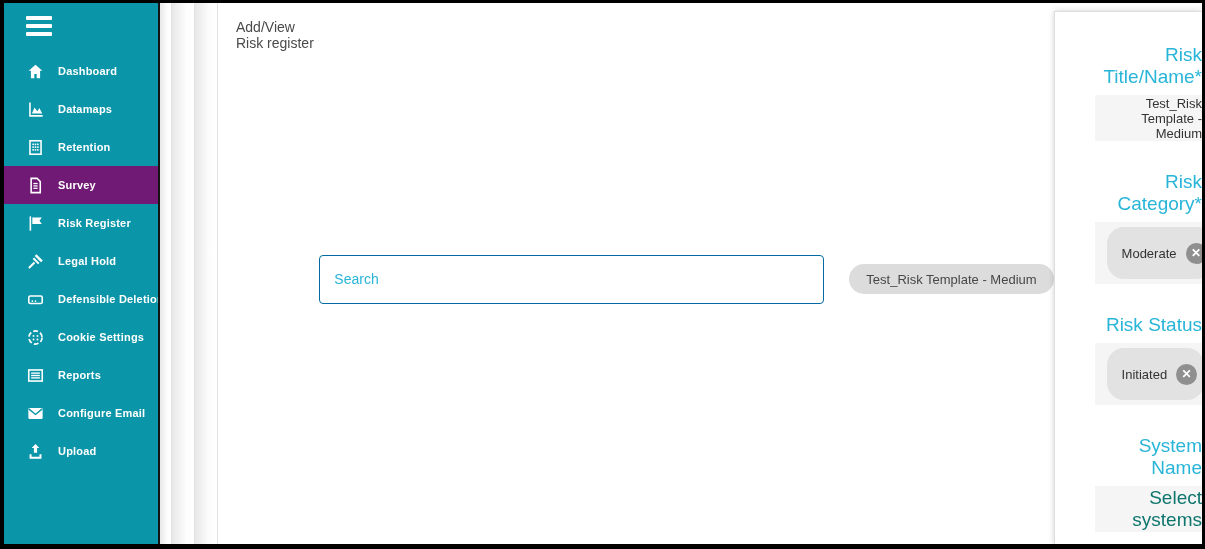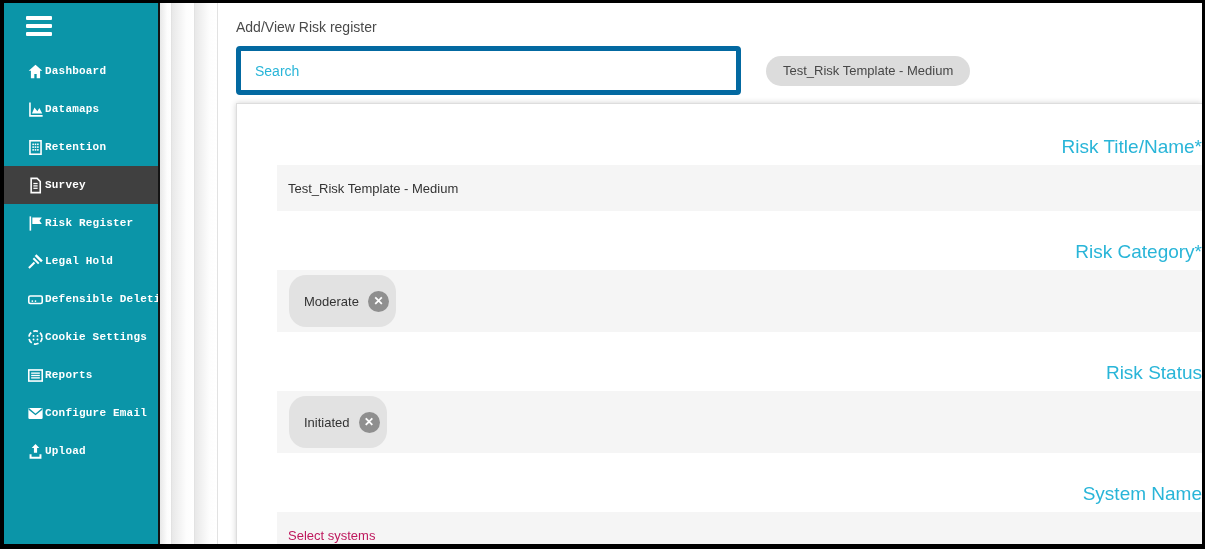--- a/index.html
+++ b/index.html
@@ -20,50 +20,50 @@
     background: #0b95a8; color: #fff;
     display: flex; flex-direction: column;
   }
   .hamburger { padding: 13px 0 0 22px; cursor: pointer; }
   .hamburger .bar { width: 26px; height: 4px; background: #fff; border-radius: 1px; margin-bottom: 4px; }
   .nav { margin-top: 12px; display: flex; flex-direction: column; }
   .nav-item {
     height: 38px; display: flex; align-items: center;
     padding-left: 22px; cursor: pointer;
   }
-  .nav-item.active { background: #404040; }
+  .nav-item.active { background: #701a75; }
   .nav-item .icn { width: 19px; height: 19px; flex: 0 0 19px; display: flex; align-items: center; justify-content: center; }
   .nav-item .icn svg { width: 19px; height: 19px; display: block; }
-  .nav-item .lbl { font-size: 11px; font-weight: 700; letter-spacing: .2px; white-space: nowrap; font-family: Liberation Mono, monospace; }
+  .nav-item .lbl { margin-left: 13px; font-size: 11px; font-weight: 700; letter-spacing: .2px; white-space: nowrap; }
 
   .side-edge { width: 2px; flex: 0 0 2px; background: #141414; height: 100%; }
 
   
   .grooves { display: flex; height: 100%; }
   .groove {
     height: 100%;
     background: linear-gradient(to right, #e8e8e8 0%, #fdfdfd 65%, #ffffff 100%);
     border-right: 1px solid #e2e2e2;
   }
   .groove.g1 { width: 12px; }
   .groove.g2 { width: 23px; }
   .groove.g3 { width: 23px; }
 
   
   .main {
     flex: 1 1 auto; height: 100%; background: #fff;
-    padding-left: 18px; display: flex; flex-direction: column;
+    padding-left: 18px; display: flex; flex-direction: row;
     overflow: hidden; min-width: 0;
   }
   .page-title { margin-top: 16px; font-size: 14px; color: #4a4a4a; }
 
   .search-row { margin-top: 11px; display: flex; align-items: center; }
   .search-box {
     width: 505px; height: 49px;
-    border: 5px solid #0369a1; border-radius: 4px;
+    border: 1px solid #0369a1; border-radius: 4px;
     background: #fff; display: flex; align-items: flex-start;
   }
   .search-box input {
     width: 100%; height: 100%; border: none; outline: none; background: transparent;
     padding: 0 14px; font-size: 14px; color: #29b5d8;
     font-family: "Liberation Sans", sans-serif;
   }
   .search-box input::placeholder { color: #29b5d8; opacity: 1; }
   .top-chip {
     margin-left: 25px; height: 30px; padding: 0 17px;
@@ -82,21 +82,21 @@
   .section { margin-top: 30px; }
   .section:first-child { margin-top: 32px; }
   .field-label { font-size: 19px; color: #29b5d8; margin-left: 6px; margin-bottom: 7px; }
   .field {
     background: #f5f5f5; width: 100%;
     display: flex; align-items: center;
   }
   .field.text { height: 46px; }
   .field.chips { height: 62px; padding-left: 12px; }
   .field .value { padding-left: 11px; font-size: 13px; color: #333; }
-  .field .placeholder { padding-left: 11px; font-size: 13px; color: #be185d; }
+  .field .placeholder { padding-left: 11px; font-size: 19px; color: #0f766e; }
   .chip {
     height: 52px; background: #e2e2e2; border-radius: 17px;
     display: inline-flex; align-items: center;
     padding: 0 7px 0 15px; margin-right: 8px;
   }
   .chip .chip-label { font-size: 13px; color: #333; }
   .chip .chip-x {
     width: 21px; height: 21px; margin-left: 9px;
     background: #8f8f8f; color: #fff; border-radius: 50%;
     display: inline-flex; align-items: center; justify-content: center;

